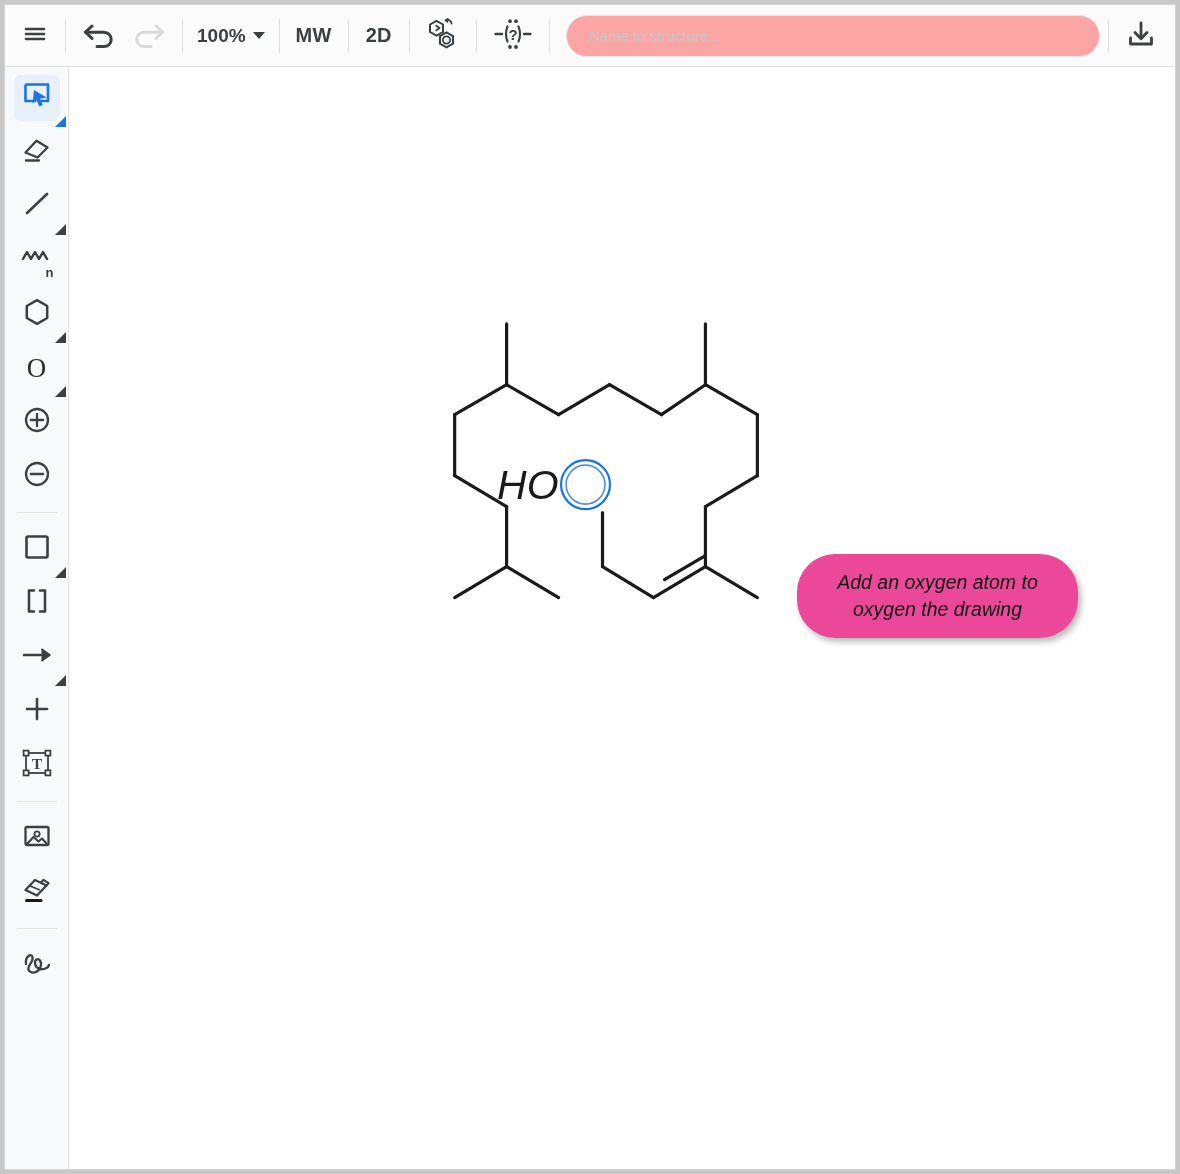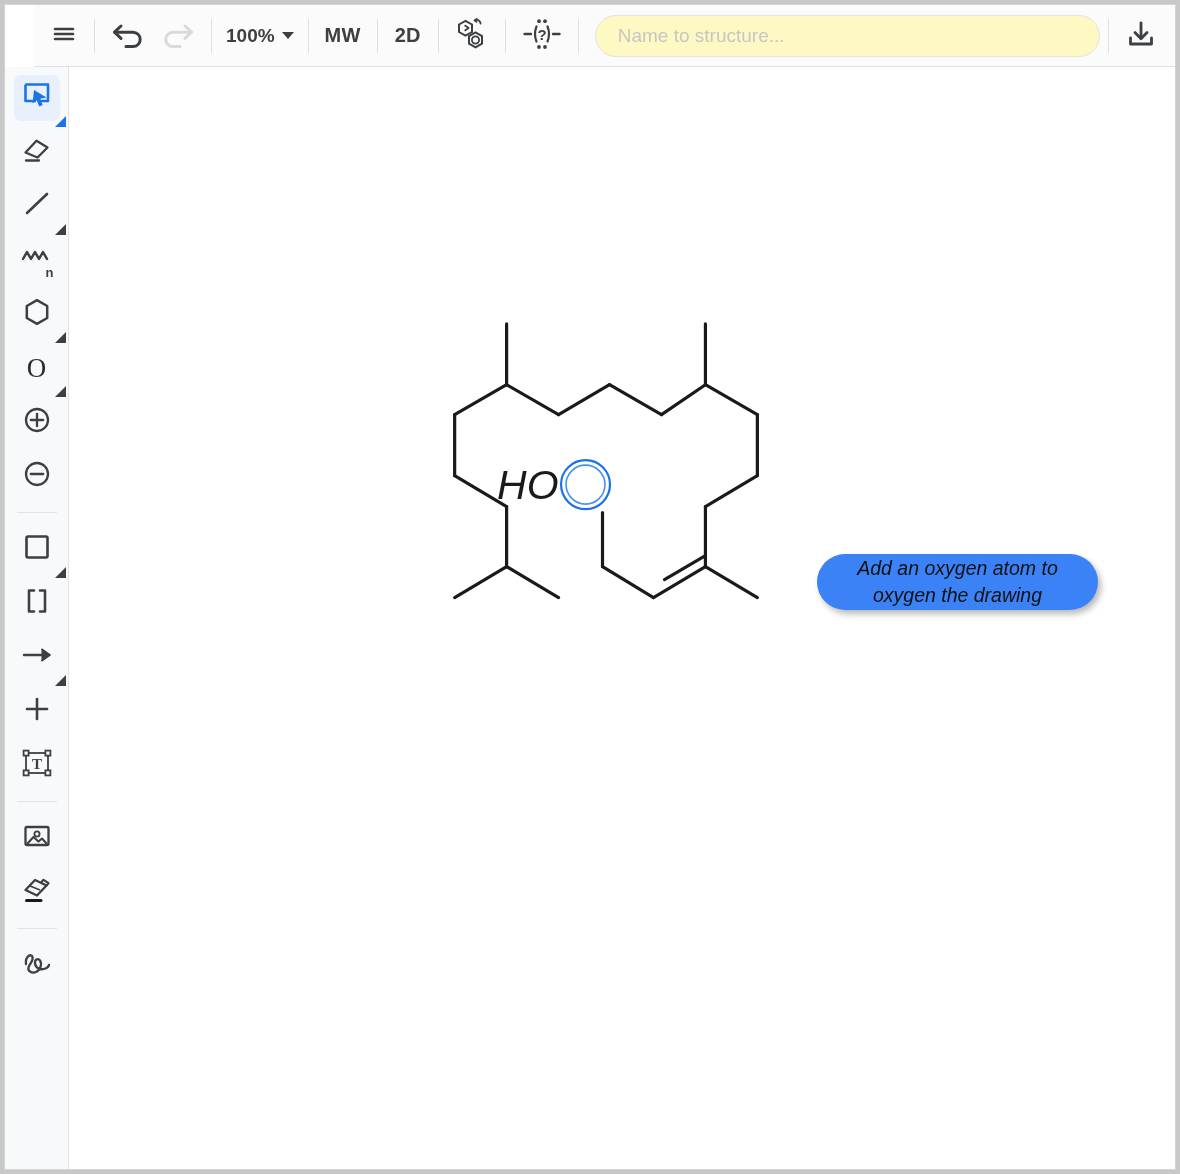--- a/index.html
+++ b/index.html
@@ -29,21 +29,20 @@
   
   .toolbar {
     height: 62px;
     min-height: 62px;
     background: #fbfbfb;
     border-bottom: 1px solid #e2e2e2;
     display: flex;
     align-items: center;
     padding: 0 0 0 8px;
     position: relative;
-    margin-left: 29px;
   }
 
   .tb-btn {
     height: 44px;
     min-width: 44px;
     display: flex;
     align-items: center;
     justify-content: center;
     cursor: pointer;
     color: #3c4043;
@@ -89,23 +88,23 @@
     border-top: 7px solid #3c4043;
   }
 
   .name-input {
     flex: 1;
     max-width: 574px;
     height: 42px;
     margin-left: 8px;
     border: 1px solid #e3e3e3;
     border-radius: 21px;
-    background: #fef9c3;
+    background: #fca5a5;
     padding: 0 22px;
-    font-size: 19px;
+    font-size: 15px;
     font-family: "Liberation Sans", sans-serif;
     color: #3c4043;
     outline: none;
   }
   .name-input::placeholder { color: #c6c6c6; }
 
   .toolbar-right {
     margin-left: auto;
     display: flex;
     align-items: center;
@@ -198,25 +197,25 @@
 
   .atom-label {
     font-family: "Liberation Sans", sans-serif;
     font-size: 41px;
     fill: #1a1a1a;
   }
 
   
   .callout {
     position: absolute;
-    left: 748px;
+    left: 728px;
     top: 487px;
     width: 281px;
-    height: 56px;
-    background: #3b82f6;
+    height: 84px;
+    background: #ec4899;
     border-radius: 38px;
     display: flex;
     align-items: center;
     justify-content: center;
     box-shadow: 3px 4px 6px rgba(0,0,0,0.28);
     z-index: 6;
   }
   .callout-text {
     font-size: 19.5px;
     line-height: 1.38;

